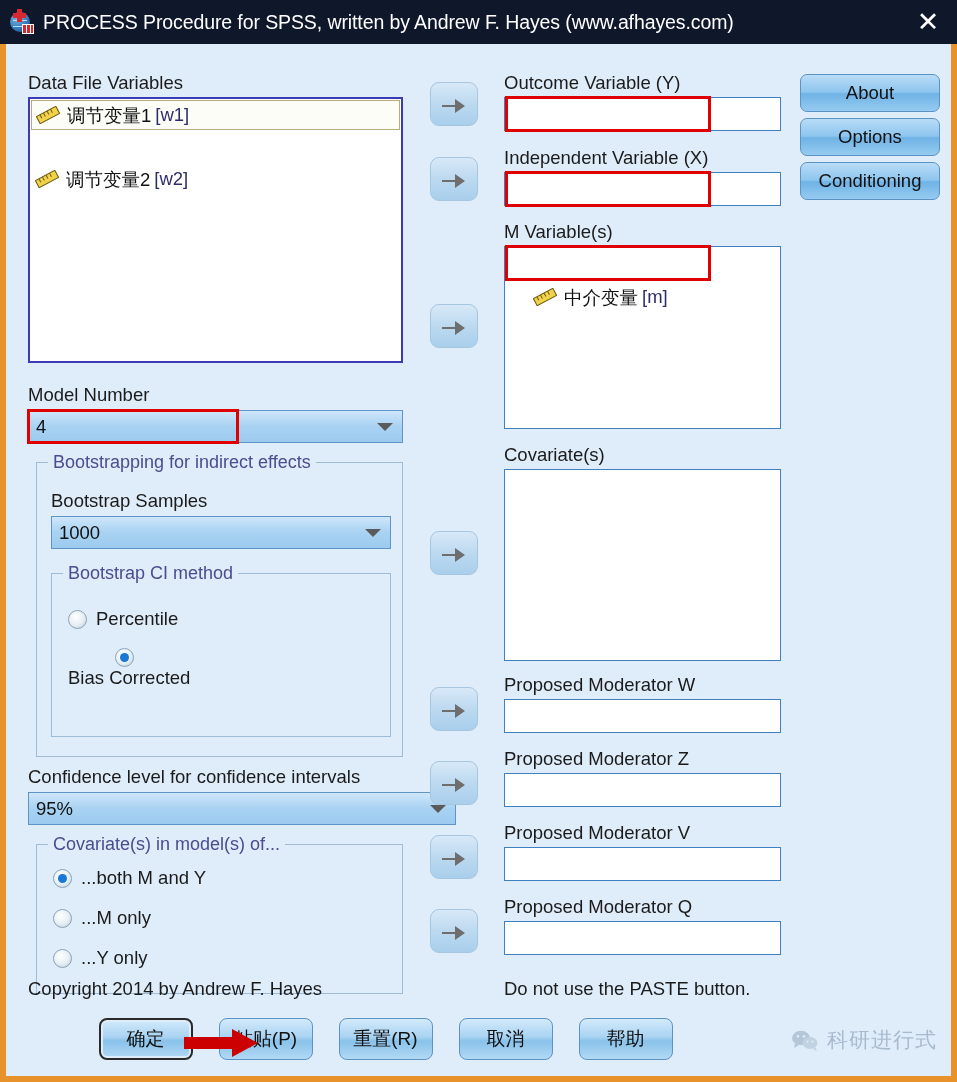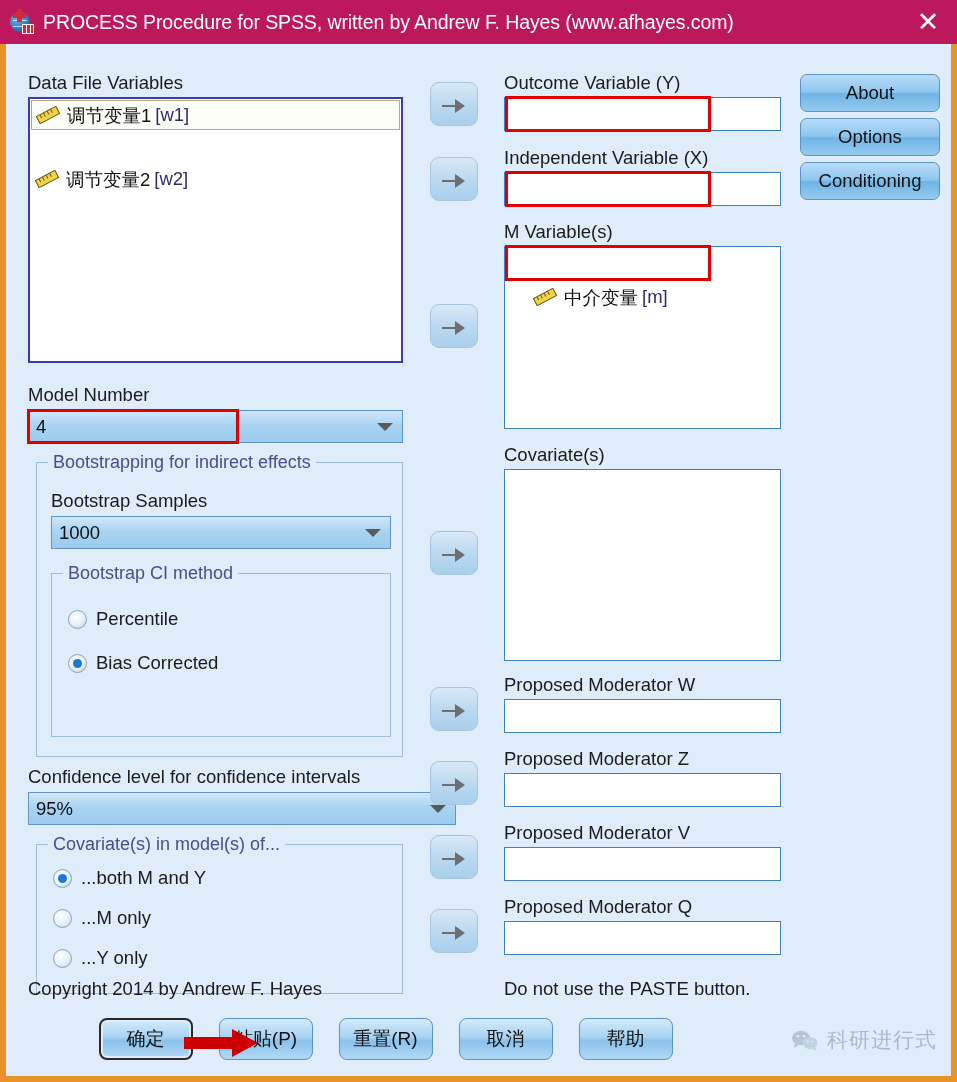--- a/index.html
+++ b/index.html
@@ -21,21 +21,21 @@
     width: 957px; height: 1082px;
     background: #e8922c;
     border: 0;
   }
 
   
   #titlebar {
     position: absolute;
     left: 0; top: 0;
     width: 957px; height: 44px;
-    background: #be185d;
+    background: #0f172a;
     display: flex;
     align-items: center;
     padding: 0 6px 0 8px;
   }
   #title-icon {
     width: 26px; height: 26px;
     position: relative;
     flex: 0 0 auto;
     margin-right: 9px;
   }
@@ -397,21 +397,21 @@
           </span>
       </div>
 
       <div class="groupbox" style="left:14px; top:110px; width:340px; height:164px;">
         <span class="grp-lbl">Bootstrap CI method</span>
 
         <div class="radiorow abs" style="left:16px; top:30px;">
           <span class="radio"></span>
           <span class="radio-lbl">Percentile</span>
         </div>
-        <div class="radiorow abs" style="left:16px; top:74px;">
+        <div class="radiorow abs" style="left:16px; top:74px;flex-direction:column;">
           <span class="radio on"></span>
           <span class="radio-lbl">Bias Corrected</span>
         </div>
       </div>
     </div>
 
     <div class="lbl abs" style="left:22px; top:722px;">Confidence level for confidence intervals</div>
 
     <div class="combo abs" style="left:22px; top:748px; width:428px;">
       <span class="val">95%</span>

